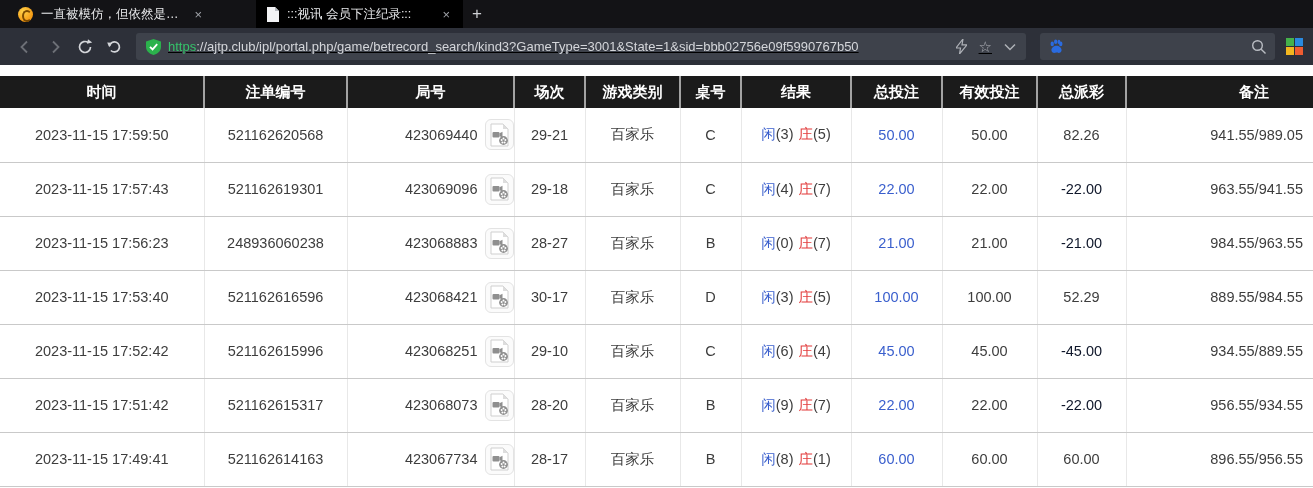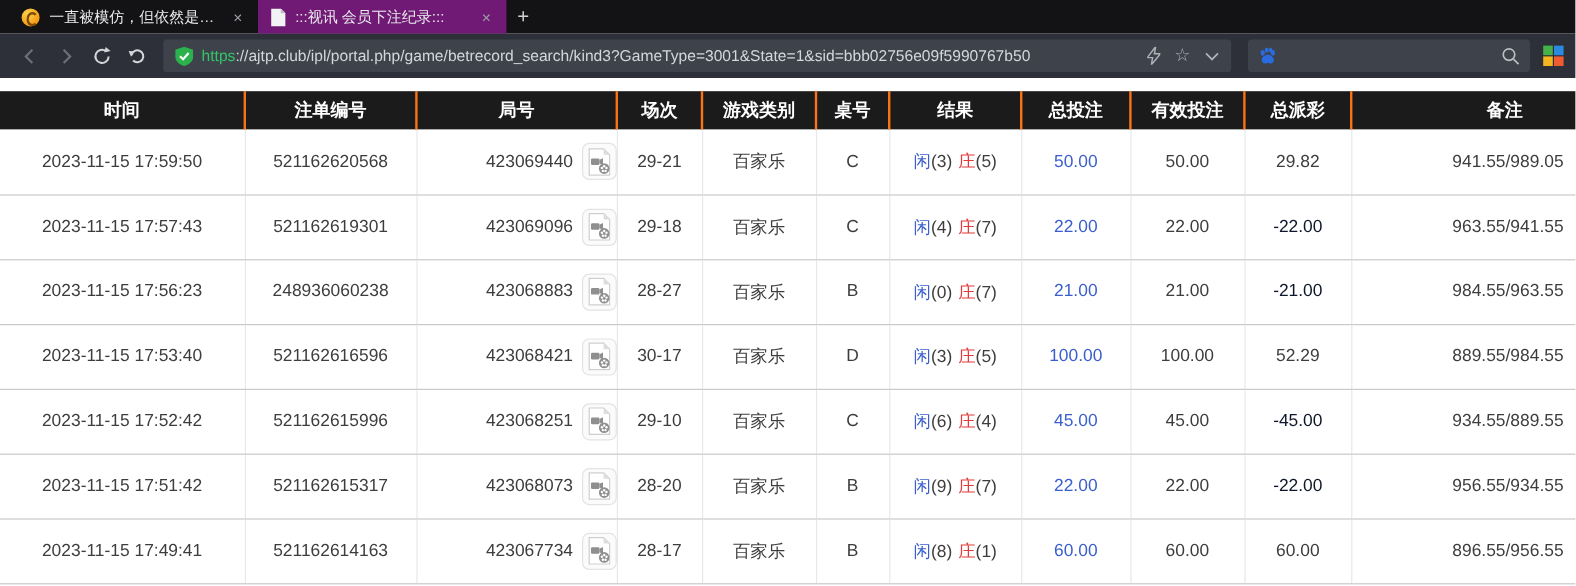--- a/index.html
+++ b/index.html
@@ -16,21 +16,21 @@
     display:flex; align-items:stretch;
     padding-left:8px;
   }
   .tab {
     display:flex; align-items:center; gap:8px;
     width:207px; padding:0 10px;
     color:#e9eaec; font-size:12.5px;
     white-space:nowrap; overflow:hidden;
     cursor:default;
   }
-  .tab.active { background:#701a75; }
+  .tab.active { background:#000000;margin-left:41px; }
   .tab .title { flex:1; overflow:hidden; text-overflow:ellipsis; }
   .tab-close {
     color:#9fa2a8; font-size:13px; line-height:1;
     padding:1px 3px; border-radius:2px;
   }
   .favicon1 {
     width:15px; height:15px; border-radius:50%; flex:0 0 auto;
     background:radial-gradient(circle at 35% 30%, #ffd24a, #f59a14 70%);
     position:relative;
   }
@@ -52,21 +52,21 @@
   }
   .navbtn {
     width:30px; height:28px; display:flex;
     align-items:center; justify-content:center;
     flex:0 0 auto;
   }
   .addressbar {
     flex:1 1 auto; height:27px; margin-left:6px;
     background:#3e424b; border-radius:3px;
     display:flex; align-items:center;
-    padding:0 10px; min-width:0;
+    padding:0 10px; min-width:0;text-decoration:underline;
   }
   .addr-shield { flex:0 0 auto; margin-right:7px; display:flex; }
   .url { font-size:13px; white-space:nowrap; overflow:hidden; }
   .url .scheme { color:#35c46a; }
   .url .rest { color:#d4d6da; }
   .addr-icons {
     margin-left:auto; display:flex; align-items:center; gap:12px;
     flex:0 0 auto; padding-left:10px;
   }
   .star-glyph { color:#aeb1b7; font-size:15px; line-height:1; }
@@ -94,21 +94,21 @@
   
   .page { background:#fff; }
   table {
     border-collapse:collapse; table-layout:fixed;
     width:1313px; margin-top:11px;
   }
   thead th {
     background:#1b1b1b; color:#ffffff;
     font-size:15px; font-weight:bold;
     height:32px; text-align:center;
-    border-right:2px solid #f97316;
+    border-right:2px solid #a3a3a3;
     padding:0;
   }
   thead th:last-child { border-right:none; text-align:right; padding-right:44px; }
   tbody td {
     height:54px; background:#fff;
     border-bottom:1px solid #c9c9c9;
     border-right:1px solid #e8e8e8;
     font-size:14.5px; color:#3d3d3d;
     text-align:center; padding:0;
   }
@@ -268,21 +268,21 @@
       </span>
     </td>
     <td>29-21</td>
     <td>百家乐</td>
     <td>C</td>
     <td class="c-result">
       <span class="blue">闲</span><span class="score">(3)</span><span class="red banker-part">庄</span><span class="score">(5)</span>
     </td>
     <td class="blue">50.00</td>
     <td>50.00</td>
-    <td class="payout">29.82</td>
+    <td class="payout">82.26</td>
     <td>941.55/989.05</td>
   </tr>
 
   <tr>
     <td>2023-11-15 17:57:43</td>
     <td>521162619301</td>
     <td>
       <span class="c-round-wrap">
         <span>423069096</span>
         <button class="video-btn">

